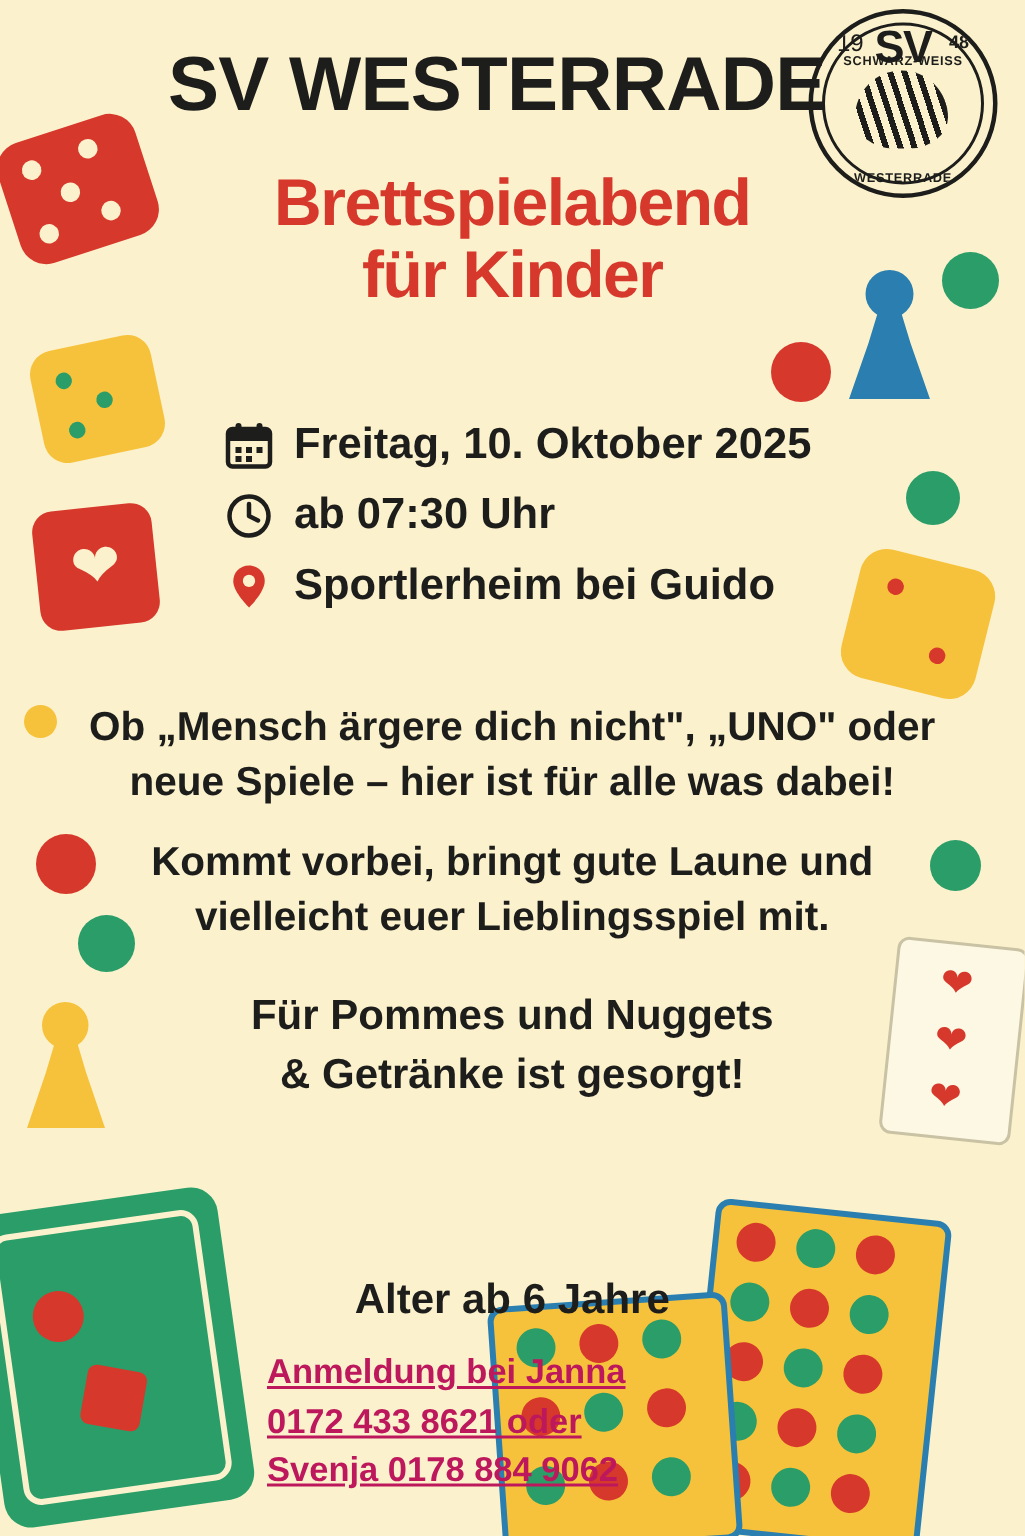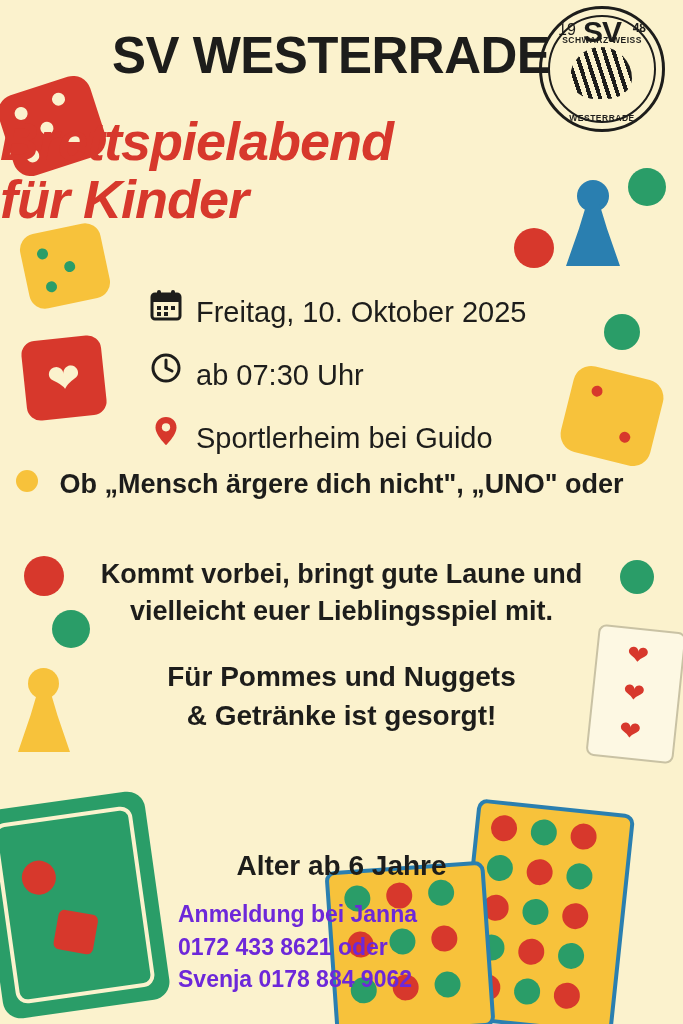--- a/index.html
+++ b/index.html
@@ -118,45 +118,44 @@
     font-size:8.5px;font-weight:bold;letter-spacing:.5px;}
   .logo .curve2{position:absolute;left:0;right:0;top:26px;text-align:center;
     font-size:8.5px;font-weight:bold;letter-spacing:.5px;}
 
   
   .club{
     position:absolute;left:112px;top:26px;
     font-size:51px;font-weight:bold;letter-spacing:-.5px;color:#1d1d1b;
   }
   .title{
-    position:absolute;left:0;right:0;top:112px;text-align:left;
-    color:#d7382c;font-weight:bold;font-size:54px;line-height:1.08;
+    position:absolute;left:0;right:0;top:112px;text-align:center;
+    color:#d7382c;font-weight:bold;font-size:44px;line-height:1.08;
     letter-spacing:-1px;
-    font-style:italic;
   }
   .title .l2{display:block;}
 
   .facts{position:absolute;left:150px;top:280px;width:470px;}
   .fact{display:flex;align-items:center;gap:14px;margin-bottom:14px;}
-  .fact .txt{font-size:29px;font-weight:normal;color:#1d1d1b;margin-top:16px;}
+  .fact .txt{font-size:29px;font-weight:bold;color:#1d1d1b;}
   .ico{width:32px;height:32px;flex:0 0 32px;display:block;}
 
   .para{
     position:absolute;left:0;right:0;text-align:center;
     font-weight:bold;color:#1d1d1b;
   }
   .p1{top:466px;font-size:27px;line-height:1.38;}
   .p2{top:556px;font-size:27px;line-height:1.38;text-align:center;}
   .p3{top:658px;font-size:28px;line-height:1.38;}
   .p4{top:750px;font-size:28px;line-height:1.38;}
   .p5{top:850px;font-size:28px;}
 
   .contact{
     position:absolute;left:178px;top:898px;
-    font-size:23px;font-weight:bold;line-height:1.42;color:#6d28d9;
+    font-size:23px;font-weight:bold;line-height:1.42;color:#be185d;text-decoration:underline;
   }
 </style>
 </head>
 <body>
 
 <div class="poster">
 
   <div class="deco dice-red">
     <span class="pip" style="left:16px;top:14px;"></span>
     <span class="pip" style="left:56px;top:12px;"></span>
@@ -286,20 +285,21 @@
         <path d="M16 2 C10 2 5.5 6.6 5.5 12.4 C5.5 20 16 30 16 30 C16 30 26.5 20 26.5 12.4 C26.5 6.6 22 2 16 2 Z" fill="#d7382c"></path>
         <circle cx="16" cy="12.3" r="4.1" fill="#fbf2cd"></circle>
       </svg>
       <span class="txt">Sportlerheim bei Guido</span>
     </div>
 
   </div>
 
   <div class="para p1">
     <div>Ob „Mensch ärgere dich nicht", „UNO" oder</div>
+    <div>neue Spiele – hier ist für alle was dabei!</div>
   </div>
 
   <div class="para p2">
     <div>Kommt vorbei, bringt gute Laune und</div>
     <div>vielleicht euer Lieblingsspiel mit.</div>
   </div>
 
   <div class="para p3">
     <div>Für Pommes und Nuggets</div>
     <div>&amp; Getränke ist gesorgt!</div>

